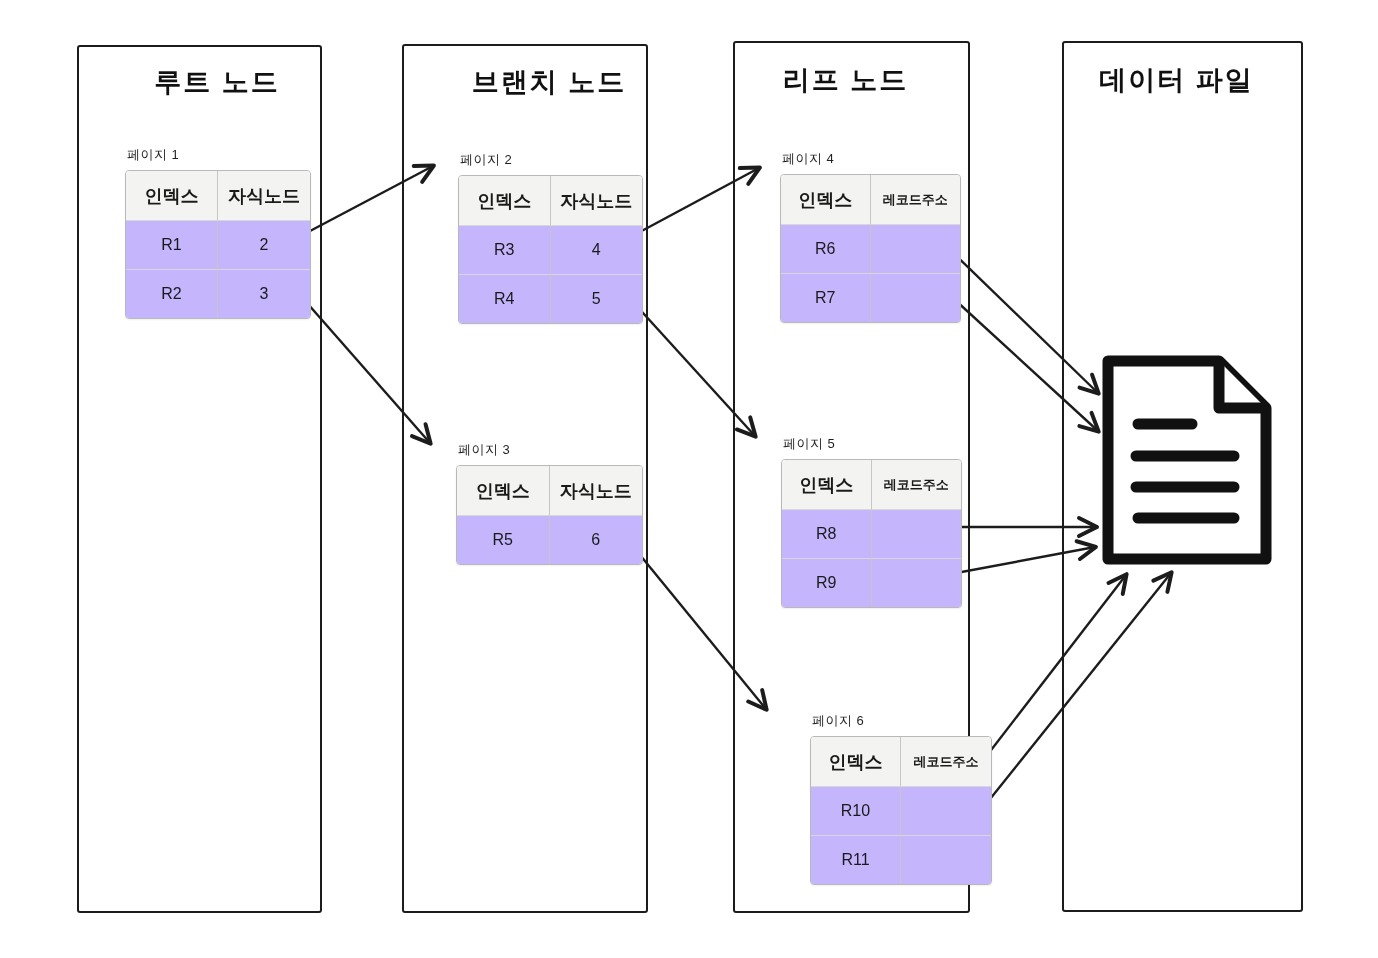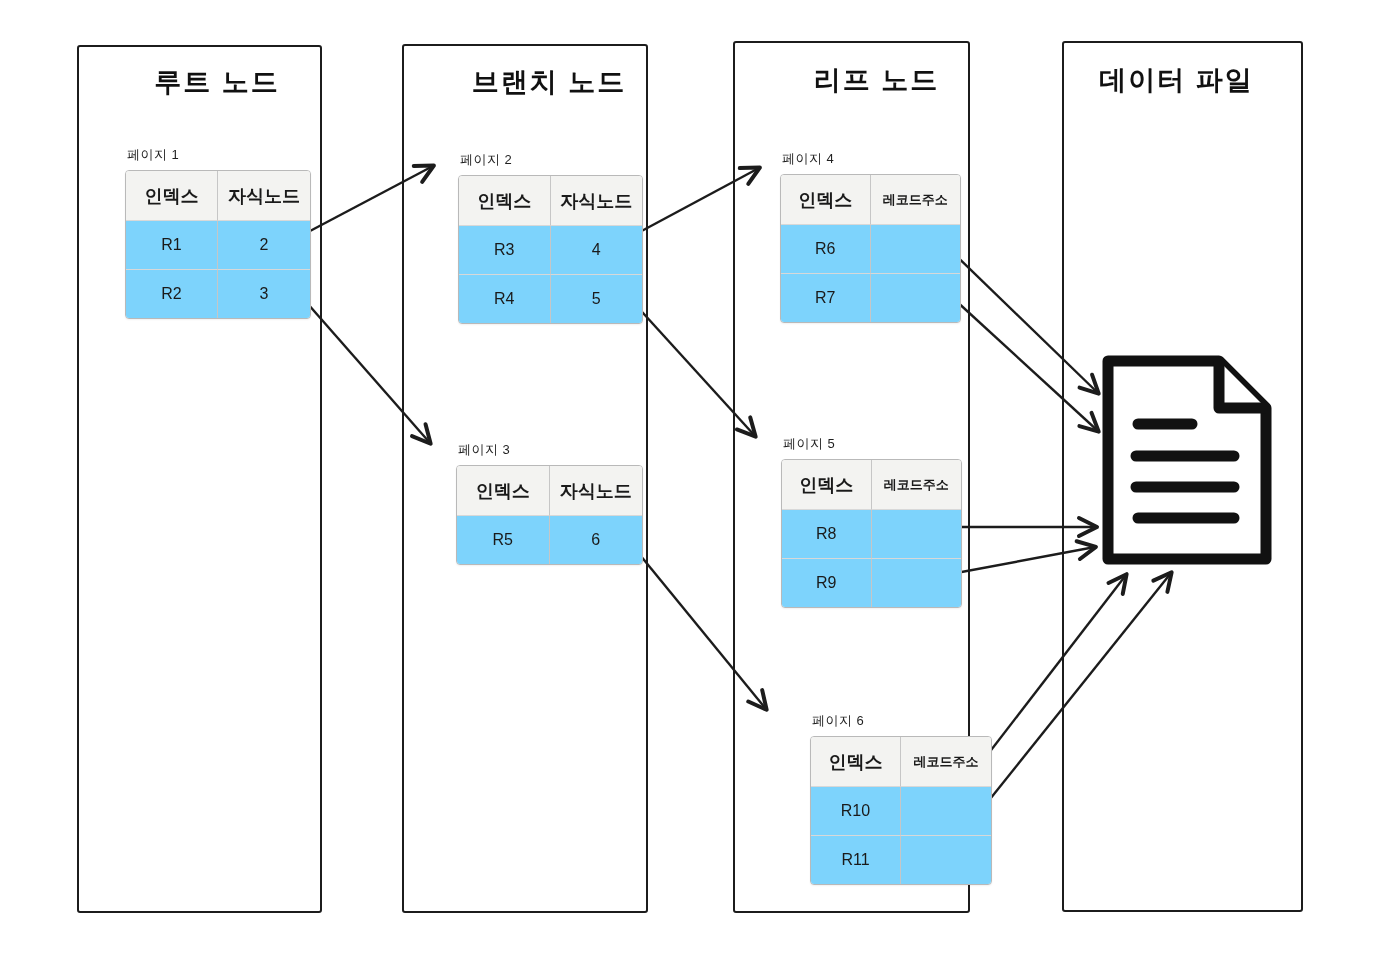--- a/index.html
+++ b/index.html
@@ -31,21 +31,21 @@
   .ptable {
     display:grid; grid-template-columns:50% 50%;
     background:#fff; box-sizing:border-box;
     border:1.5px solid #b9b9b9; border-radius:4px; overflow:hidden;
     box-shadow:0 1px 2px rgba(0,0,0,0.06);
   }
   .cell { display:flex; align-items:center; justify-content:center; }
   .th { background:#f3f3f1; font-weight:700; font-size:18px; height:49px; }
   .th.small { font-size:13px; }
   .c1 { border-right:1.5px solid #c6c6c6; }
-  .td { height:48px; font-size:16px; border-top:1.5px solid #d8d8d8; background:#7dd3fc; }
+  .td { height:48px; font-size:16px; border-top:1.5px solid #d8d8d8; background:#c4b5fd; }
 </style>
 </head>
 <body>
 
 <div class="canvas">
 
   <svg class="layer" width="1378" height="958" viewBox="0 0 1378 958">
     <defs>
       <marker id="arrowhead" viewBox="0 0 12 12" refX="10" refY="6" markerWidth="10" markerHeight="10" orient="auto">
         <path d="M1.5,1.5 L10.5,6 L1.5,10.5" fill="none" stroke="#1c1c1c" stroke-width="2" stroke-linecap="round" stroke-linejoin="round"></path>
@@ -76,21 +76,21 @@
     </g>
   </svg>
 
   <div class="panel" style="left:77px; top:45px; width:245px; height:868px;"></div>
   <div class="panel" style="left:402px; top:44px; width:246px; height:869px;"></div>
   <div class="panel" style="left:733px; top:41px; width:237px; height:872px;"></div>
   <div class="panel" style="left:1062px; top:41px; width:241px; height:871px;"></div>
 
   <div class="panel-title" style="left:77px; top:64px; width:280px;">루트 노드</div>
   <div class="panel-title" style="left:402px; top:64px; width:246px;padding-left:24px;">브랜치 노드</div>
-  <div class="panel-title" style="left:758px; top:62px; width:237px;">리프 노드</div>
+  <div class="panel-title" style="left:727px; top:62px; width:237px;">리프 노드</div>
   <div class="panel-title" style="left:1053px; top:62px; width:247px;">데이터 파일</div>
 
   <div class="page" style="left:105px; top:146px;">
     <div class="page-label">페이지 1</div>
     <div class="ptable" style="width:186px;">
       <div class="cell th c1">인덱스</div>
       <div class="cell th">자식노드</div>
       <div class="cell td c1">R1</div>
       <div class="cell td">2</div>
       <div class="cell td c1">R2</div>

